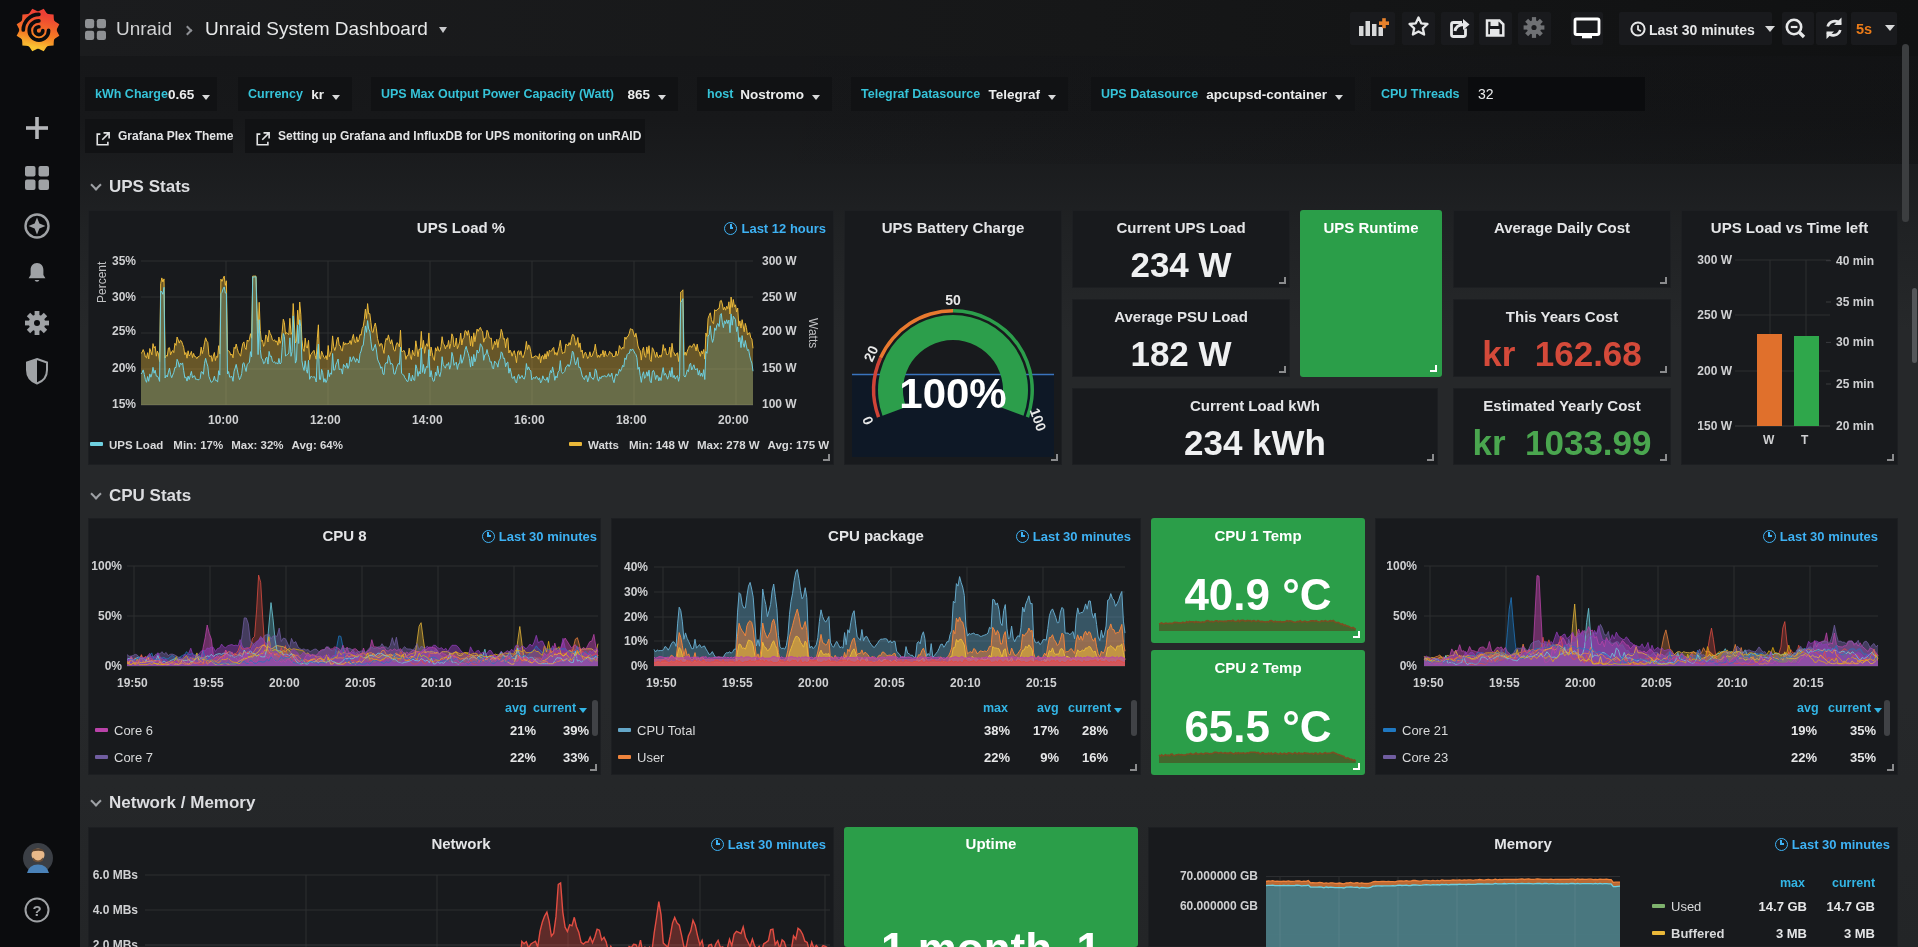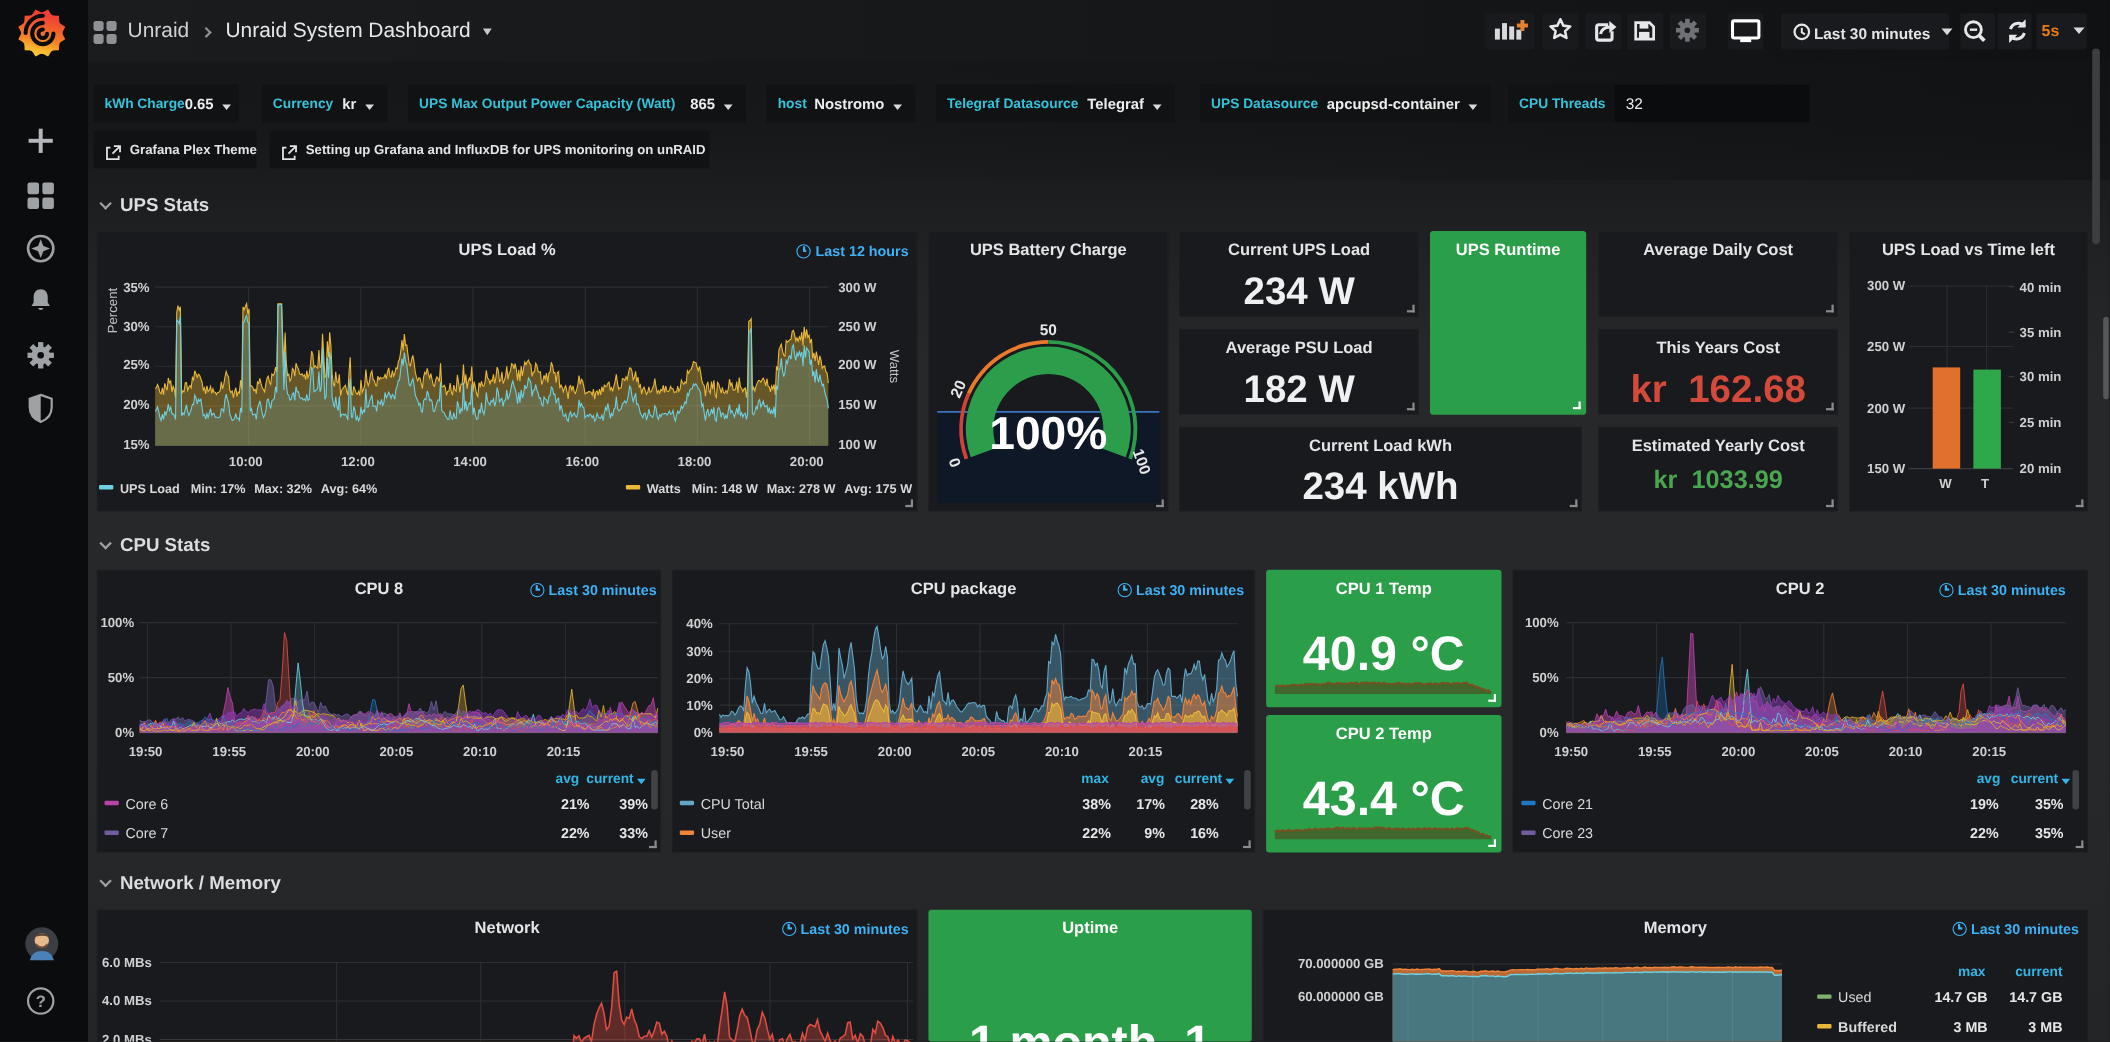--- a/index.html
+++ b/index.html
@@ -417,21 +417,21 @@
 <div class="statv" style="left:1072px;width:218px;top:245px;font-size:35px">234 W</div>
 <div class="ptitle" style="left:1072px;width:218px;top:308px">Average PSU Load</div>
 <div class="statv" style="left:1072px;width:218px;top:334px;font-size:35px">182 W</div>
 <div class="ptitle" style="left:1072px;width:366px;top:397px">Current Load kWh</div>
 <div class="statv" style="left:1072px;width:366px;top:423px;font-size:35px">234 kWh</div>
 <div class="gtitle" style="left:1300px;width:142px;top:219px">UPS Runtime</div>
 <div class="ptitle" style="left:1453px;width:218px;top:219px">Average Daily Cost</div>
 <div class="ptitle" style="left:1453px;width:218px;top:308px">This Years Cost</div>
 <div class="statv" style="left:1453px;width:218px;top:334px;font-size:35px;color:#d44a3a">kr&nbsp;&nbsp;162.68</div>
 <div class="ptitle" style="left:1453px;width:218px;top:397px">Estimated Yearly Cost</div>
-<div class="statv" style="left:1453px;width:218px;top:423px;font-size:23px;color:#4aa64f">kr&nbsp;&nbsp;1033.99</div>
+<div class="statv" style="left:1453px;width:218px;top:423px;font-size:35px;color:#4aa64f">kr&nbsp;&nbsp;1033.99</div>
 <div class="ptitle" style="left:1681px;width:217px;top:219px">UPS Load vs Time left</div>
 <div class="axr" style="left:1692px;width:40px;top:253px">300 W</div>
 <div class="axr" style="left:1692px;width:40px;top:308px">250 W</div>
 <div class="axr" style="left:1692px;width:40px;top:364px">200 W</div>
 <div class="axr" style="left:1692px;width:40px;top:419px">150 W</div>
 <div class="axl" style="left:1836px;top:254px">40 min</div>
 <div class="axl" style="left:1836px;top:295px">35 min</div>
 <div class="axl" style="left:1836px;top:335px">30 min</div>
 <div class="axl" style="left:1836px;top:377px">25 min</div>
 <div class="axl" style="left:1836px;top:419px">20 min</div>
@@ -478,22 +478,21 @@
 <div class="lval" style="left:965px;width:45px;top:723px">38%</div>
 <div class="lval" style="left:965px;width:45px;top:750px">22%</div>
 <div class="lval" style="left:1014px;width:45px;top:723px">17%</div>
 <div class="lval" style="left:1014px;width:45px;top:750px">9%</div>
 <div class="lval" style="left:1058px;width:50px;top:723px">28%</div>
 <div class="lval" style="left:1058px;width:50px;top:750px">16%</div>
 <div style="position:absolute;left:1131px;top:700px;width:6px;height:36px;background:#404246;border-radius:3px"></div>
 <div class="gtitle" style="left:1151px;width:214px;top:527px">CPU 1 Temp</div>
 <div class="statv" style="left:1151px;width:214px;top:570px;font-size:44px;color:#fff;z-index:2">40.9 °C</div>
 <div class="gtitle" style="left:1151px;width:214px;top:659px">CPU 2 Temp</div>
-<div class="statv" style="left:1151px;width:214px;top:702px;font-size:44px;color:#fff;z-index:2">43.4 °C</div>
-<div class="ptitle" style="left:1375px;width:523px;top:527px">CPU 2</div>
+<div class="statv" style="left:1151px;width:214px;top:702px;font-size:44px;color:#fff;z-index:2">65.5 °C</div>
 <div class="tlink" style="right:40px;top:528px"><span class="ci"></span>Last 30 minutes</div>
 <div class="axr" style="left:1379px;width:38px;top:559px">100%</div>
 <div class="axr" style="left:1379px;width:38px;top:609px">50%</div>
 <div class="axr" style="left:1379px;width:38px;top:659px">0%</div>
 <div class="axl" style="left:1413px;top:676px">19:50</div>
 <div class="axl" style="left:1489px;top:676px">19:55</div>
 <div class="axl" style="left:1565px;top:676px">20:00</div>
 <div class="axl" style="left:1641px;top:676px">20:05</div>
 <div class="axl" style="left:1717px;top:676px">20:10</div>
 <div class="axl" style="left:1793px;top:676px">20:15</div>

